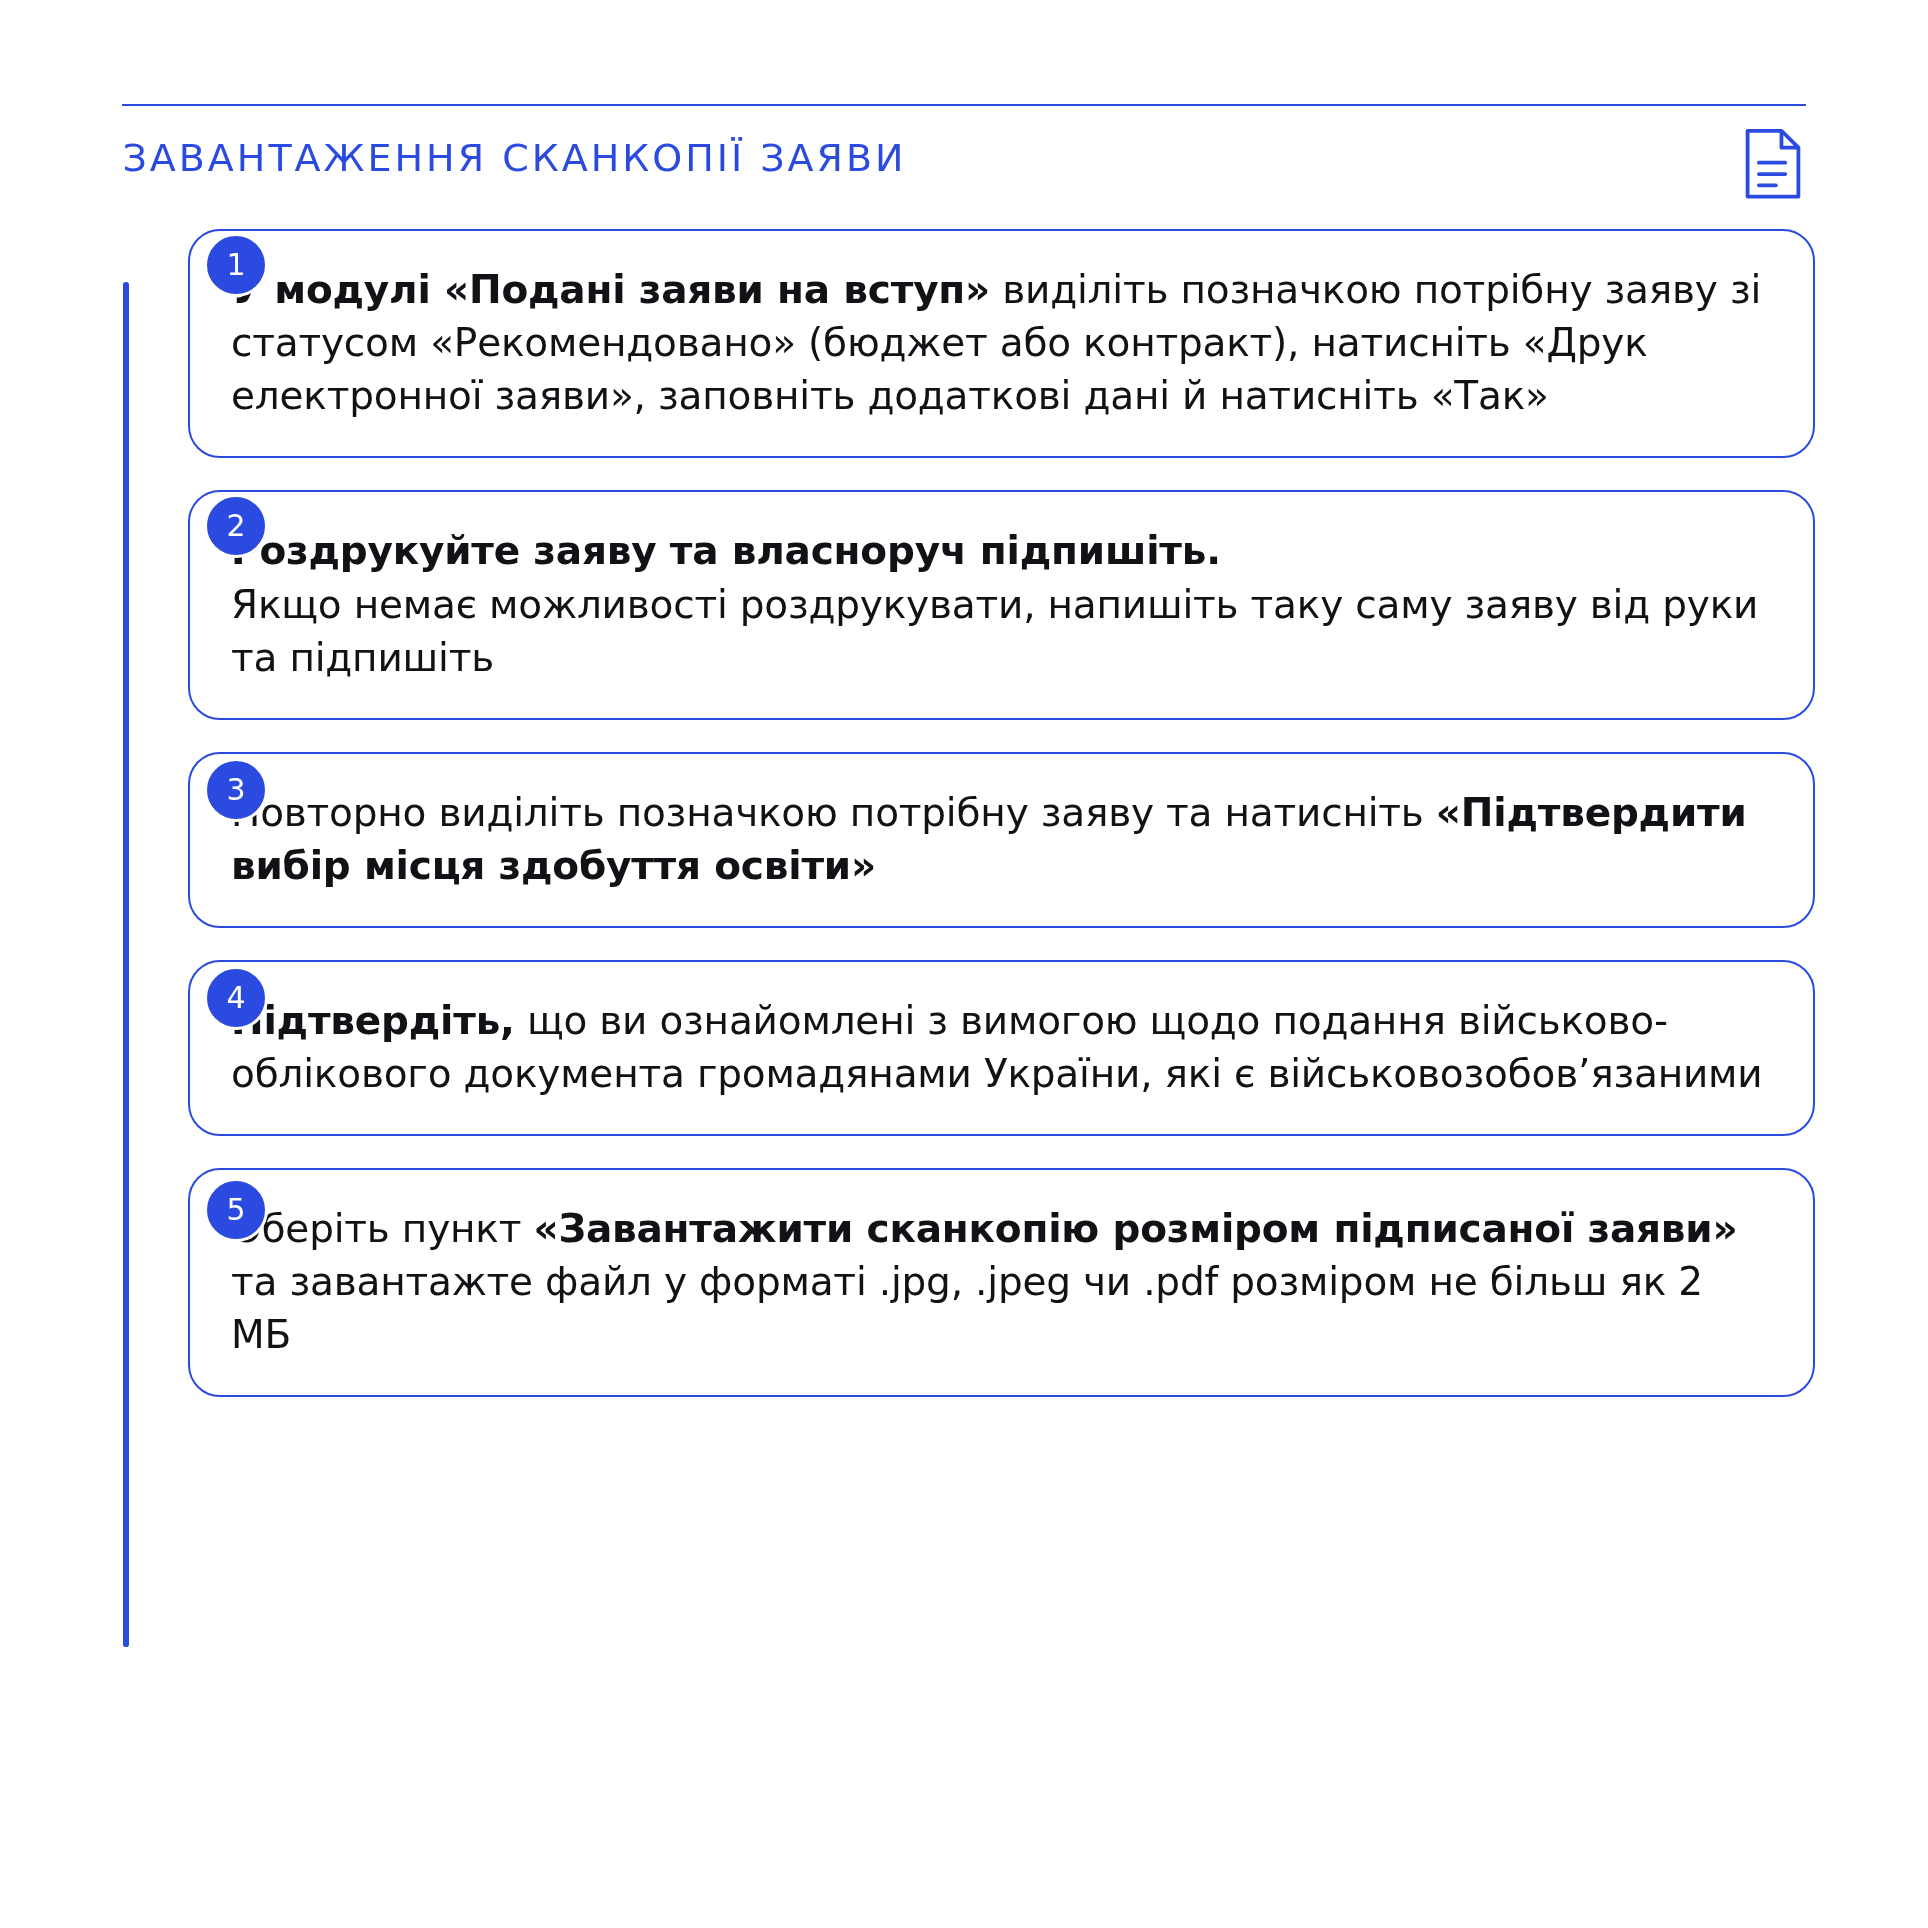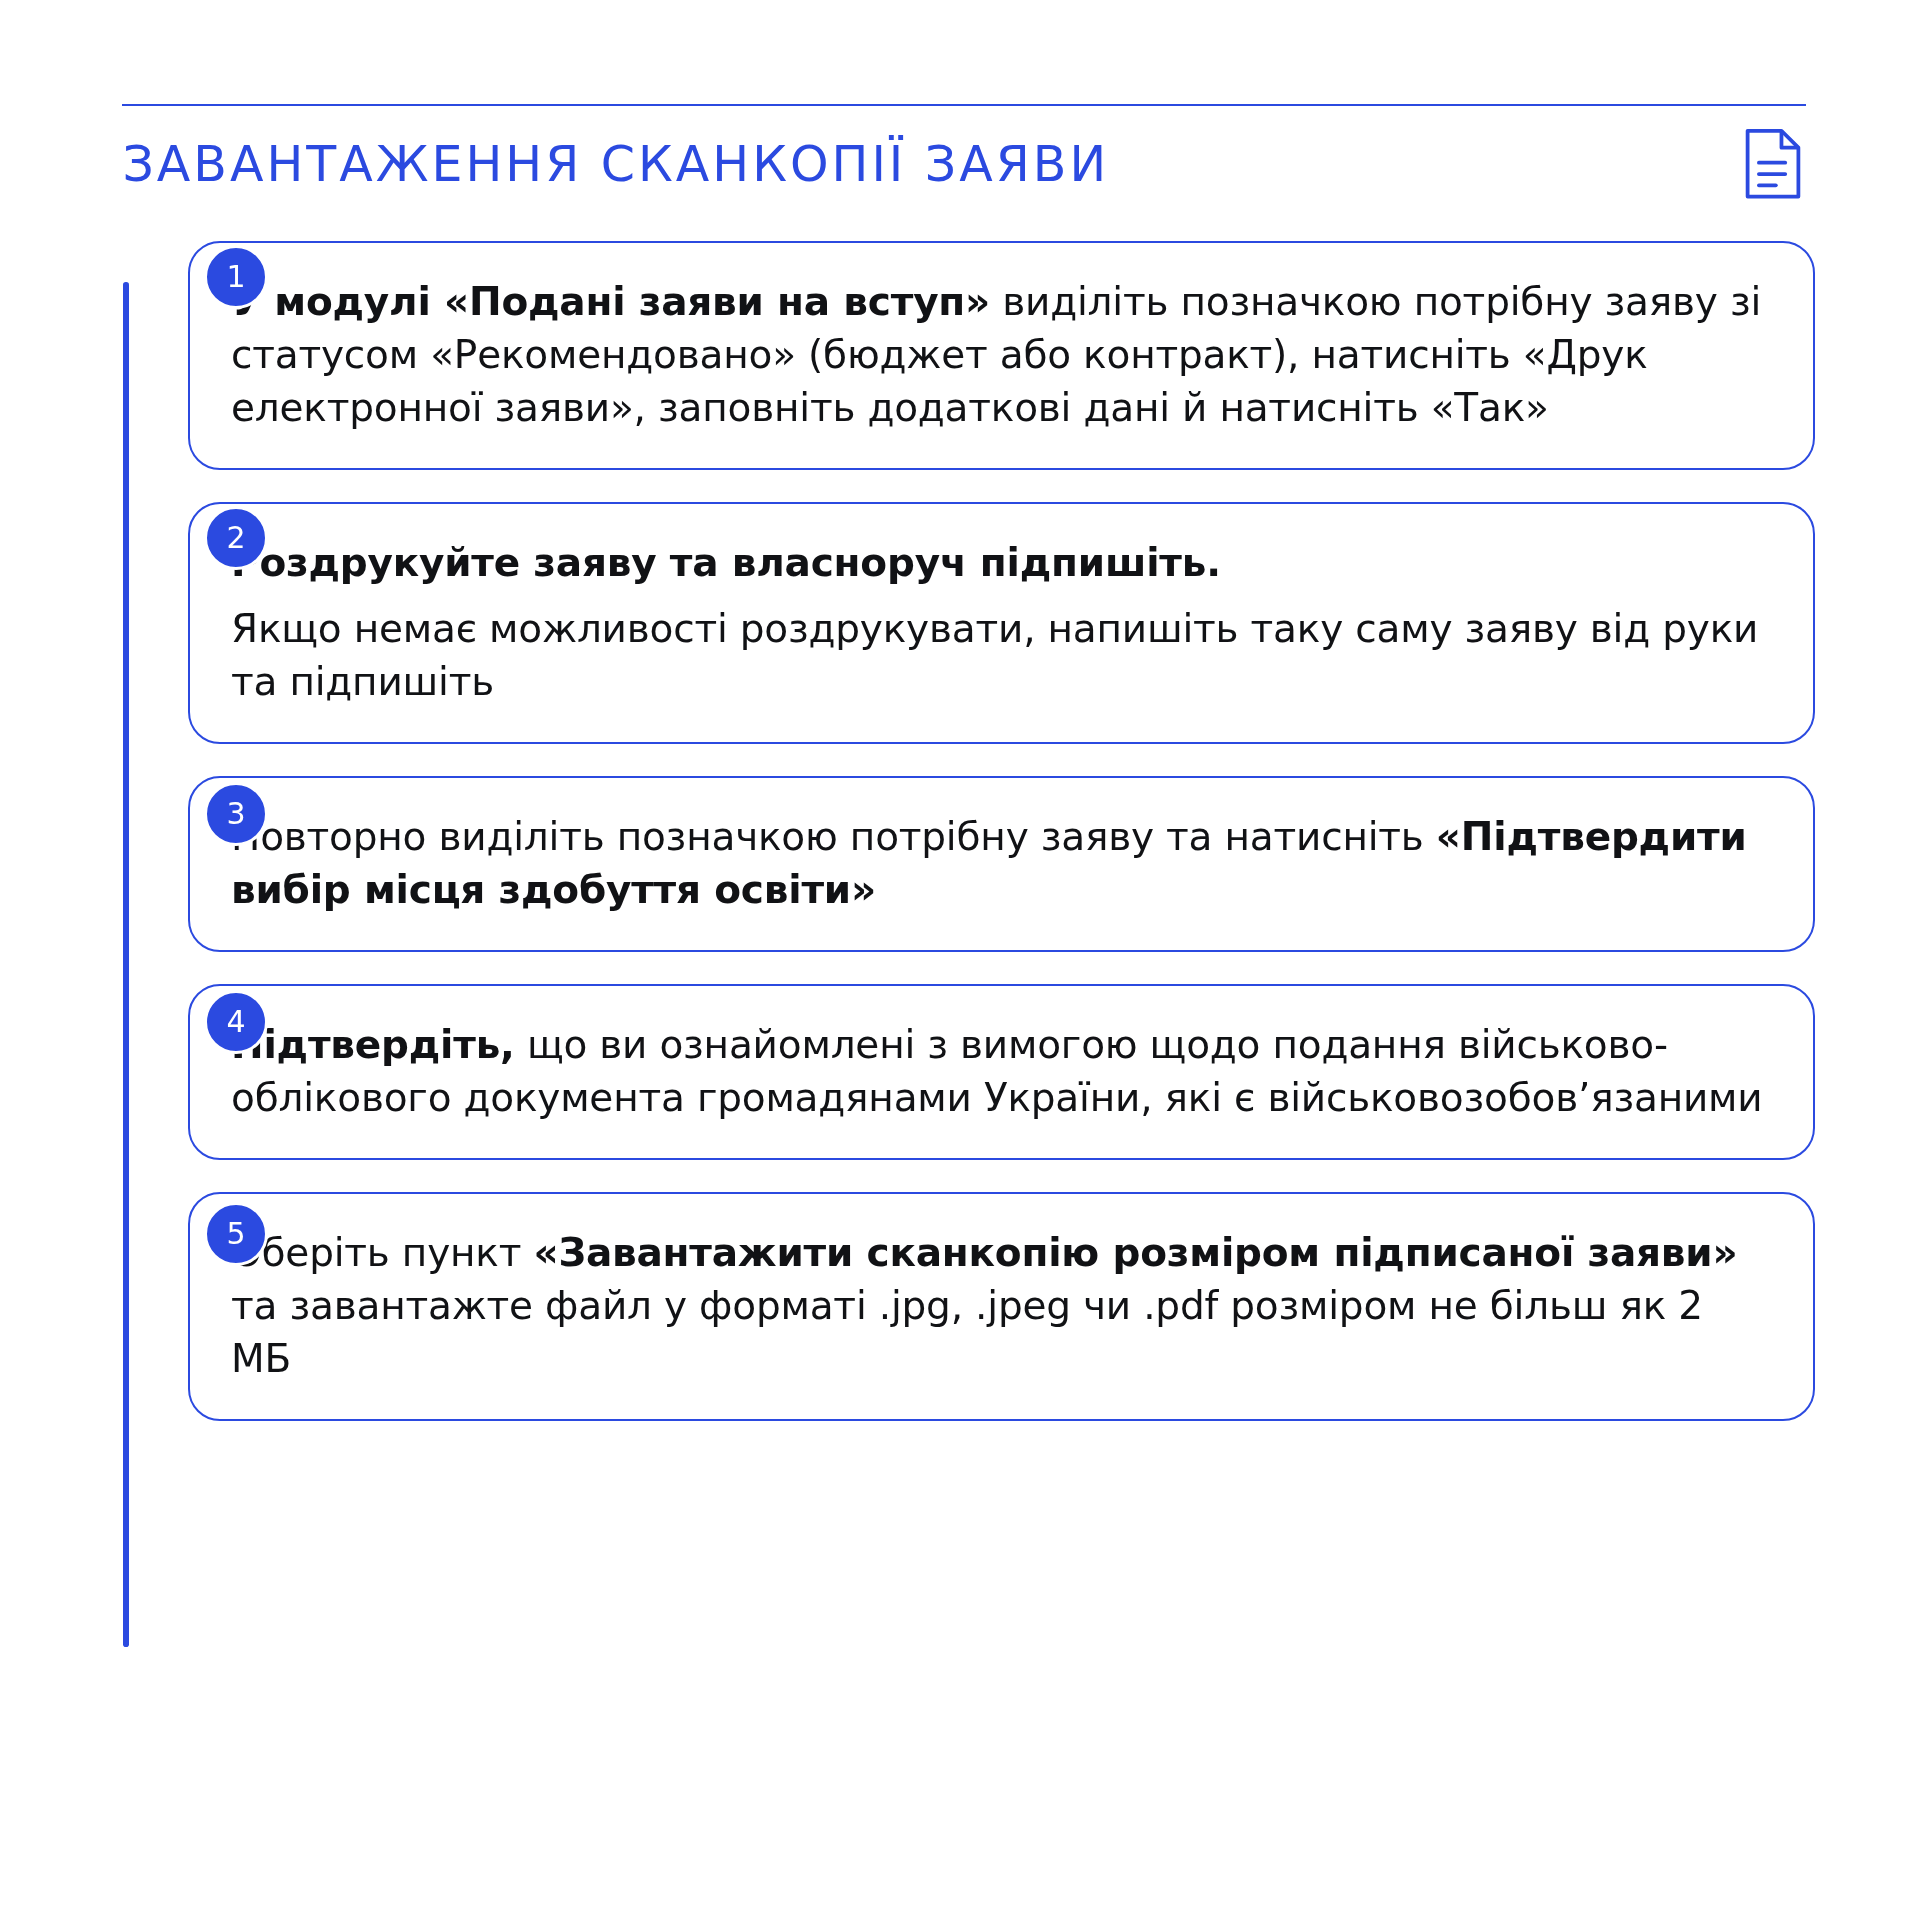--- a/index.html
+++ b/index.html
@@ -23,21 +23,21 @@
   }
 
   
   .header {
     position: relative;
     border-top: 2.8px solid #2b4ae0;
     padding-top: 32px;
     margin: 0 9.4px 0 9.4px;
   }
   .header-title {
-    font-size: 49px;
+    font-size: 38px;
     letter-spacing: 3px;
     color: #2b4ae0;
     font-weight: 400;
     text-transform: uppercase;
     line-height: 1.1;
   }
   .header-icon {
     position: absolute;
     right: 0px;
     top: 21px;
@@ -93,21 +93,21 @@
     z-index: 2;
   }
   .card p {
     margin: 0;
     font-size: 39px;
     line-height: 1.36;
     color: #111215;
     letter-spacing: -0.2px;
   }
   .card p + p {
-    margin-top: 13px;
+    margin-top: 1px;
   }
   .b {
     font-weight: 700;
   }
   .note {
     margin-top: 24.5px;
     font-size: 35px;
     color: #2b4ae0;
     line-height: 1.3;
   }

